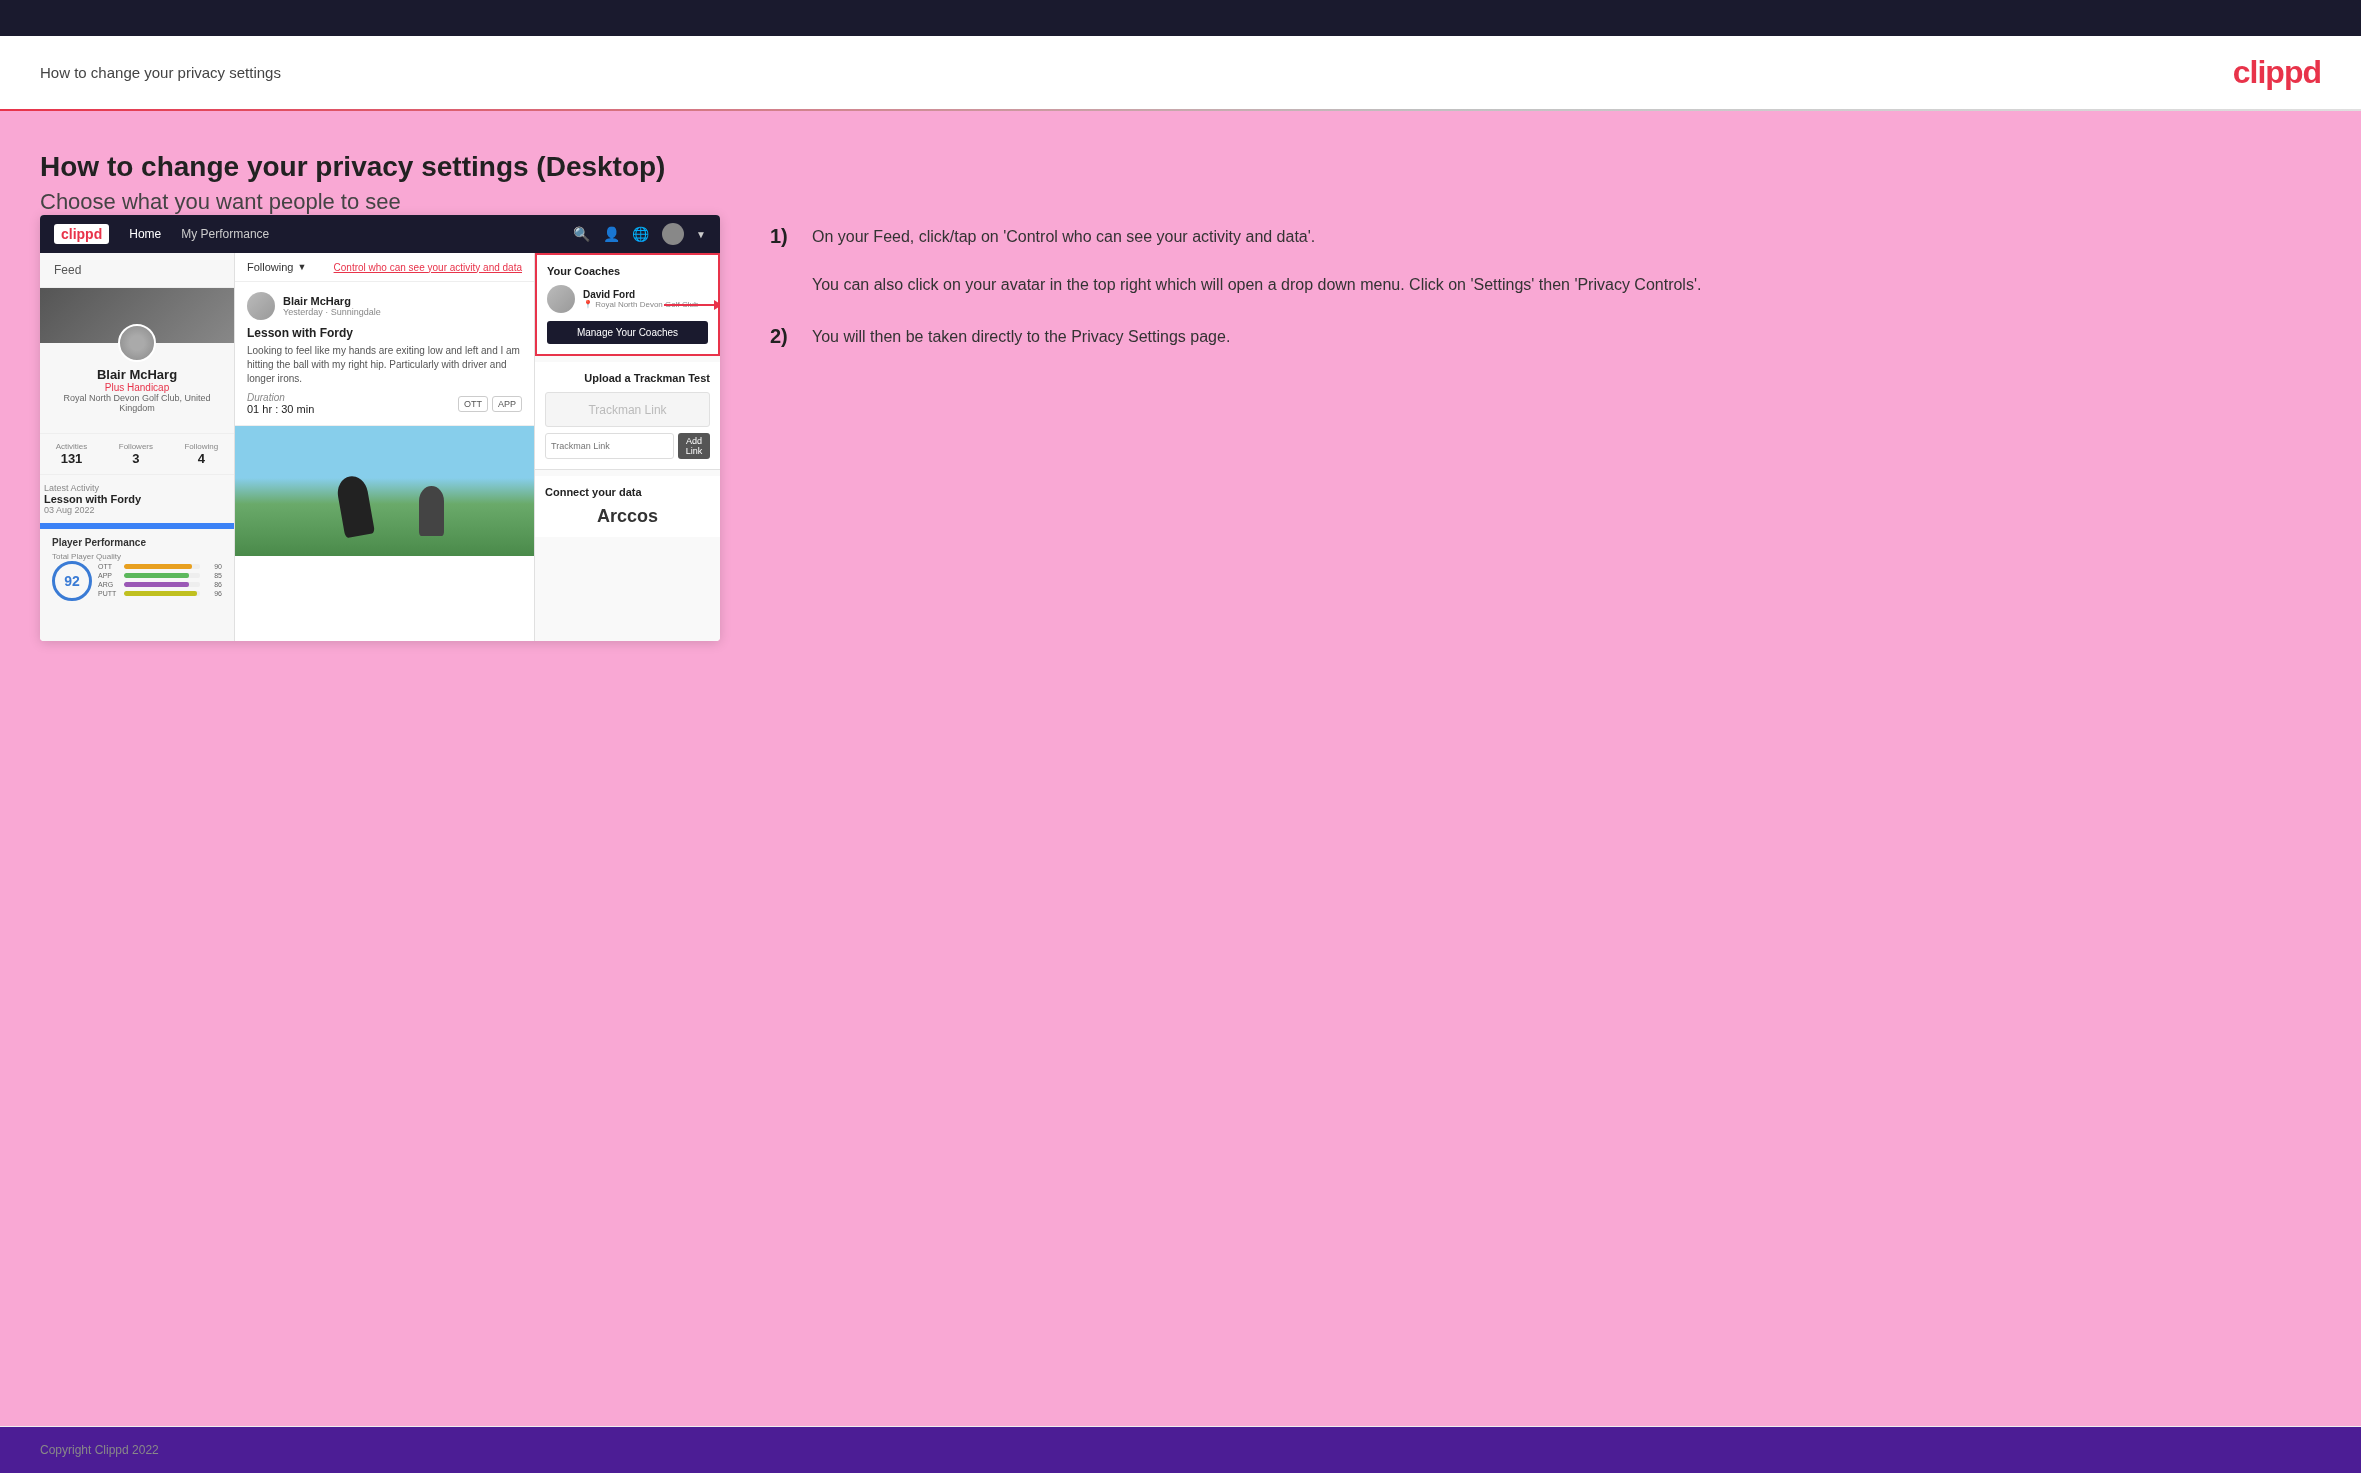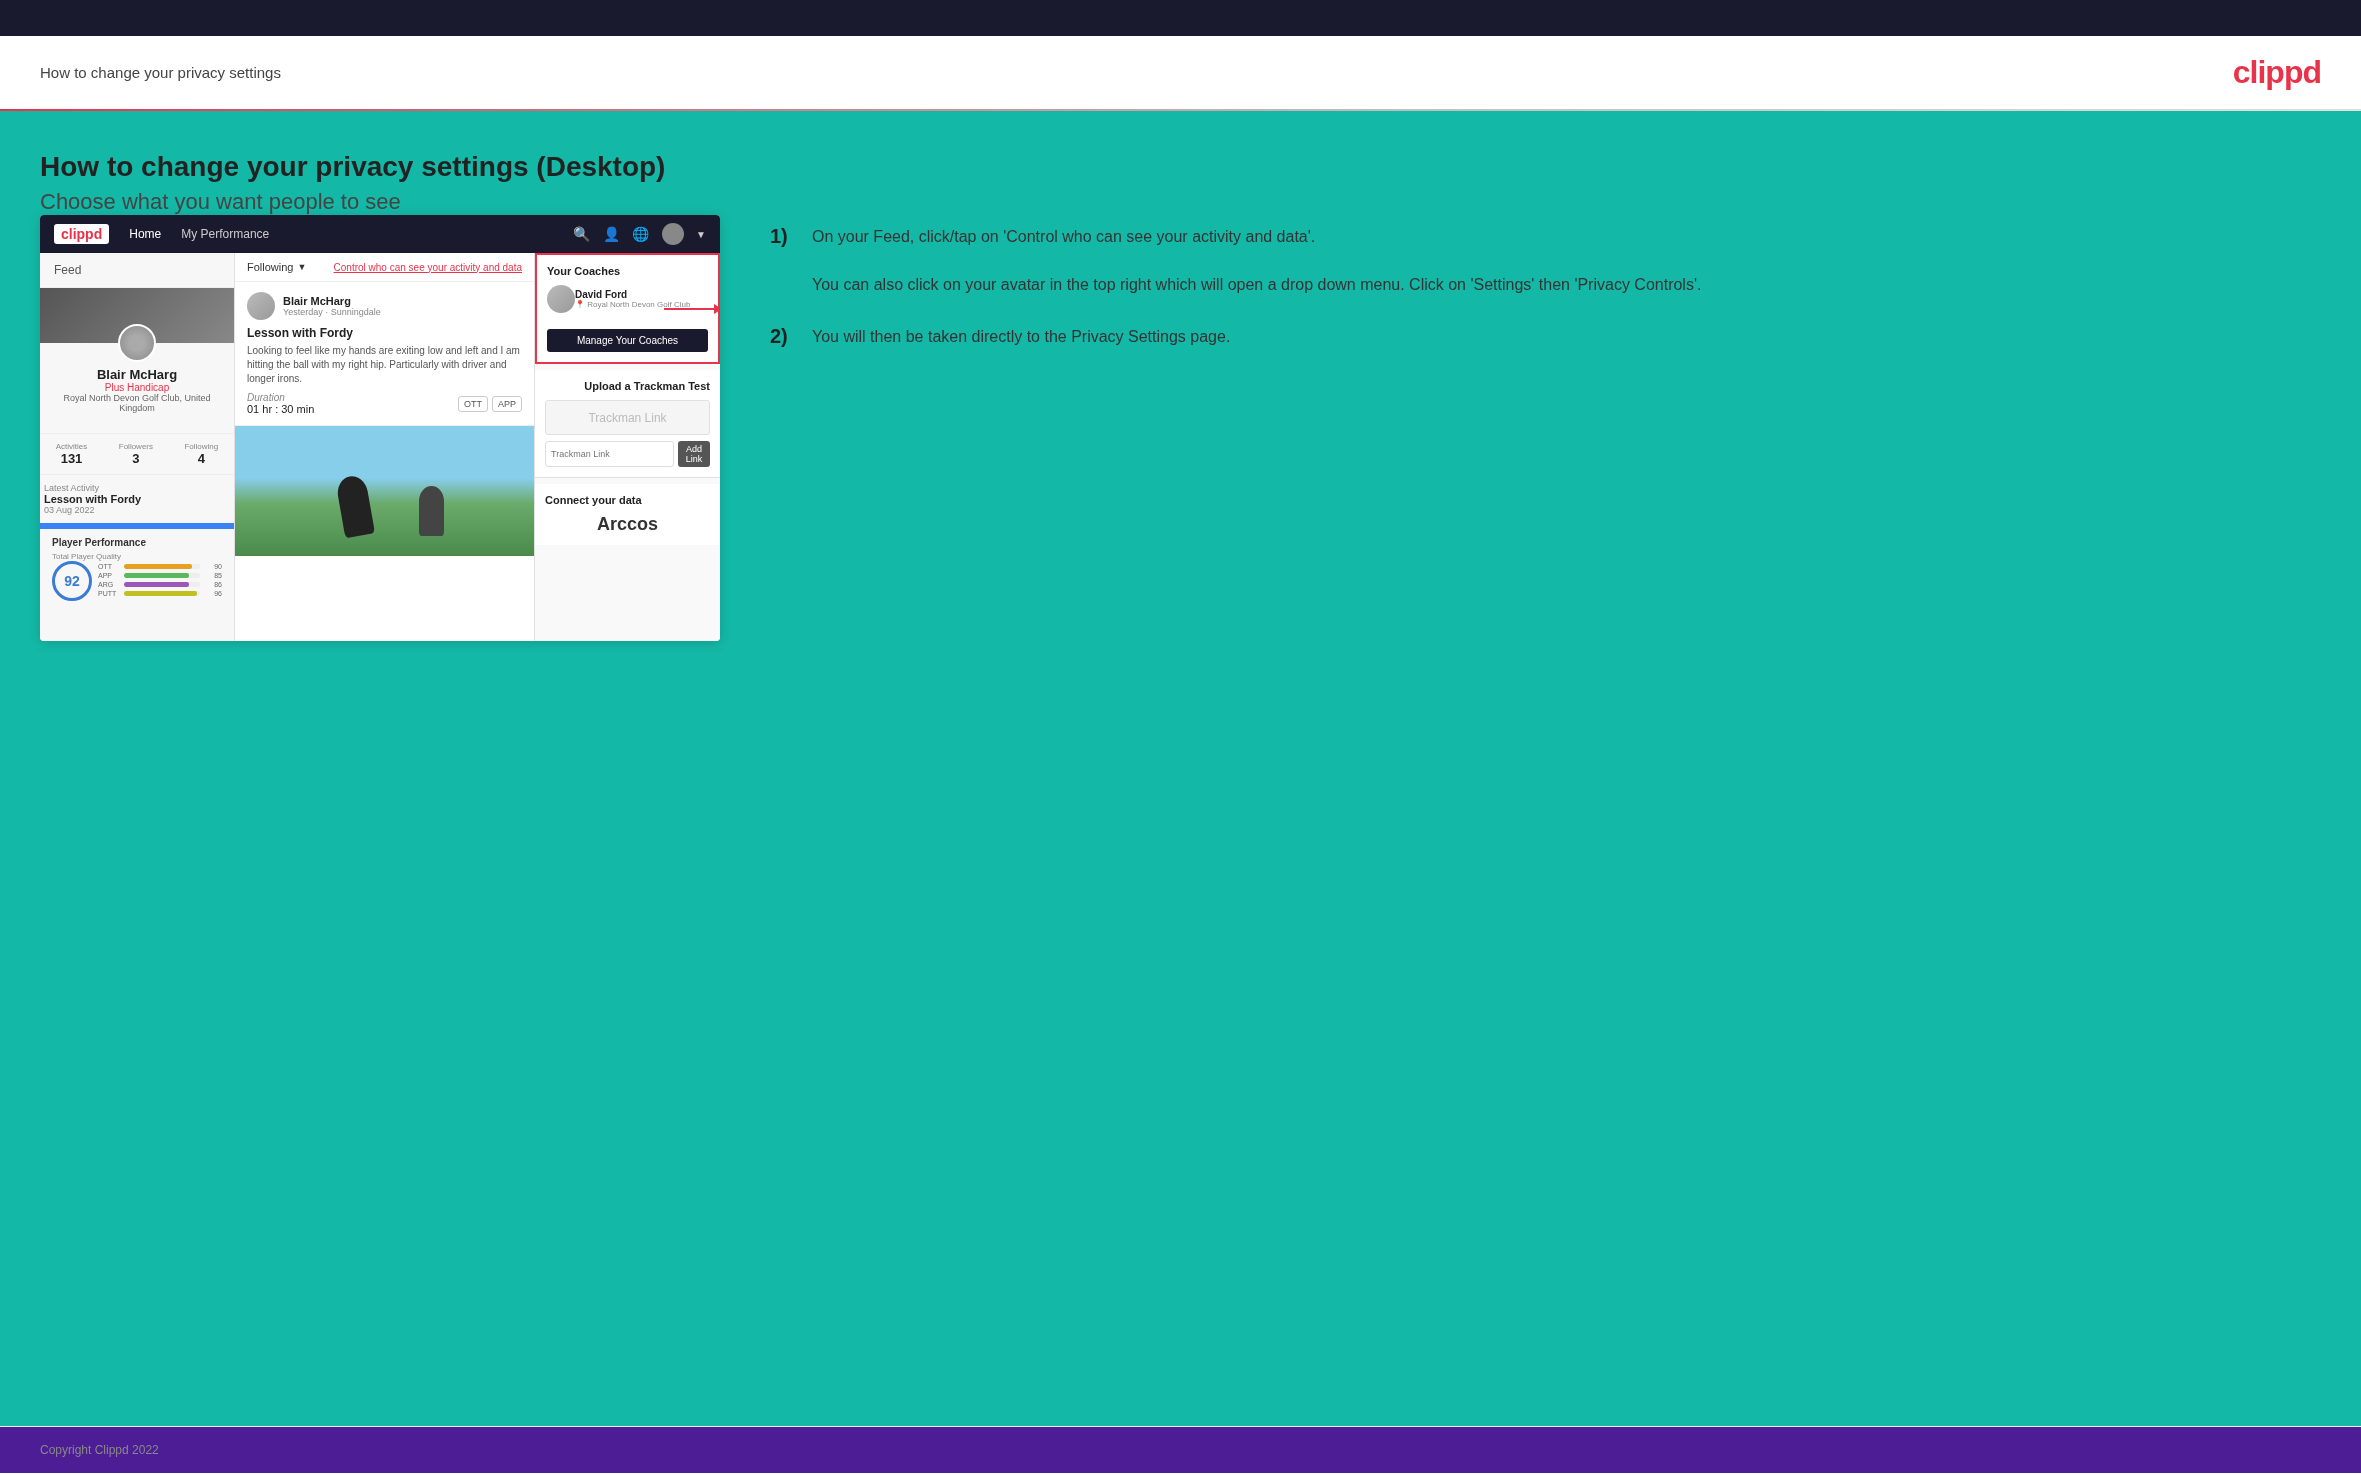--- a/index.html
+++ b/index.html
@@ -30,21 +30,21 @@
       letter-spacing: -1px;
     }
     .header-divider {
       height: 2px;
       background: linear-gradient(to right, #e8334a, #c0c0c0 60%, #e0e0e0);
       margin: 0 0 0 0;
     }
 
     
     .main-content {
-      background: #14b8a6;
+      background: #f9a8d4;
       padding: 40px 40px 50px 40px;
       min-height: calc(100vh - 160px);
     }
 
     .page-heading {
       font-size: 28px;
       font-weight: bold;
       color: #222;
       margin-bottom: 6px;
     }
@@ -405,21 +405,22 @@
     }
     .app-coaches-title {
       font-size: 11px;
       font-weight: bold;
       color: #222;
       margin-bottom: 8px;
     }
     .app-coach-item {
       display: flex;
       align-items: center;
-      margin-bottom: 16px;
+      gap: 8px;
+      margin-bottom: 8px;
     }
     .app-coach-avatar {
       width: 28px;
       height: 28px;
       border-radius: 50%;
       background: #bbb;
       flex-shrink: 0;
     }
     .app-coach-name {
       font-size: 10px;

